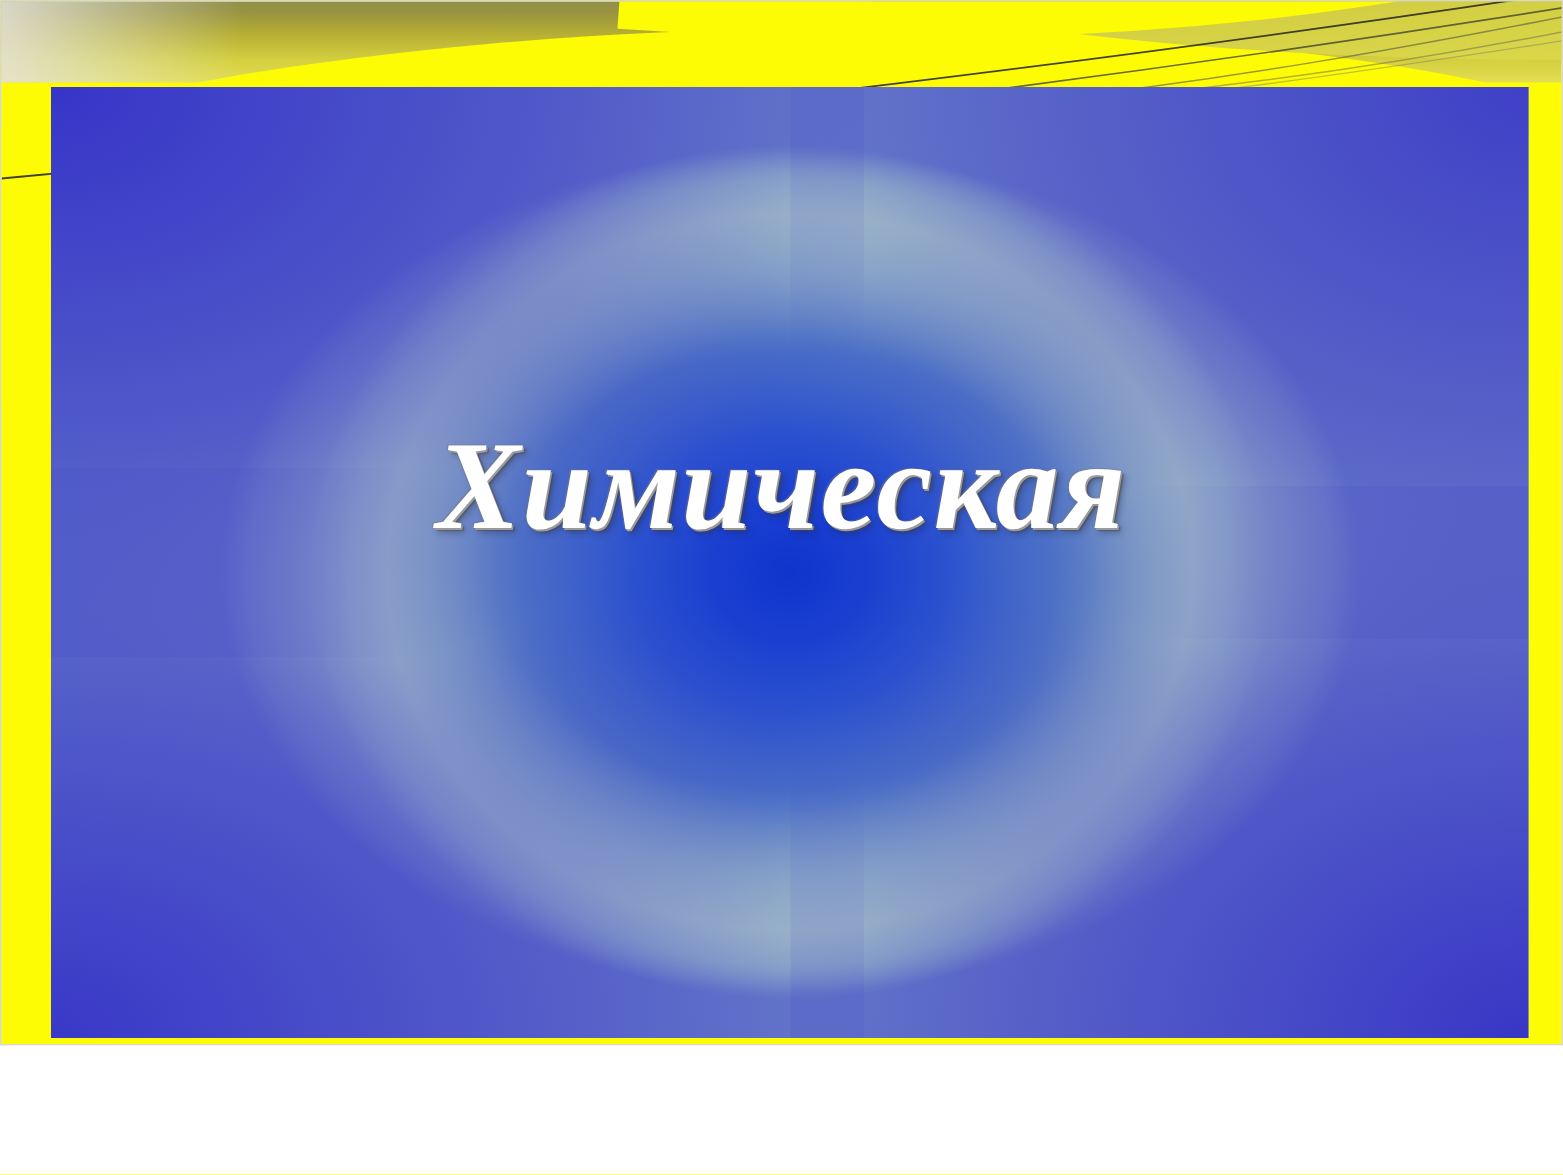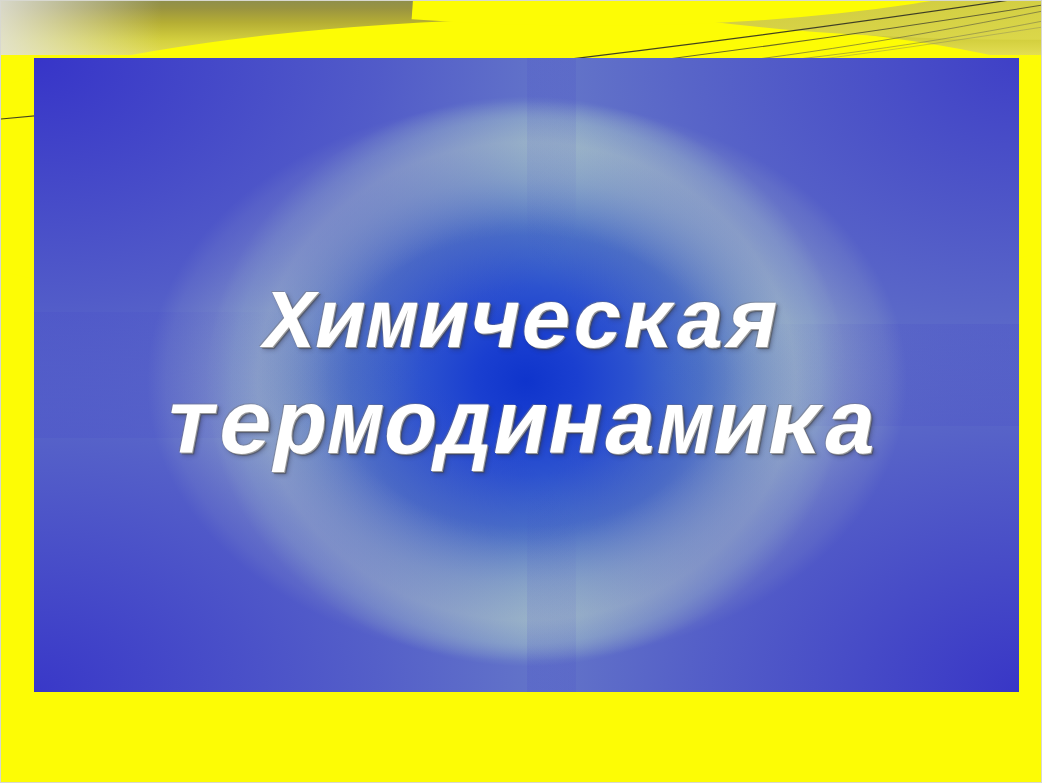--- a/index.html
+++ b/index.html
@@ -3,24 +3,24 @@
 <meta charset="utf-8">
 <style>
   html, body {
     margin: 0;
     padding: 0;
     background: #ffffff;
   }
   #slide {
     position: relative;
     width: 1042px;
-    height: 783px;
+    height: 697px;
     overflow: hidden;
     background: #f0f0d8;
-    font-family: Liberation Mono, monospace;
+    font-family: Liberation Serif, serif;
     border: 1px solid #d8d8d0;
     box-sizing: border-box;
   }
 
   
   .bg-yellow {
     position: absolute;
     inset: 0;
     background: #f6ee12;
   }
@@ -196,16 +196,15 @@
   <div class="blue-panel">
     <div class="halo-ring"></div>
     <div class="blue-corner-tl"></div>
     <div class="blue-corner-tr"></div>
     <div class="blue-corner-bl"></div>
     <div class="blue-corner-br"></div>
   </div>
 
   <div class="title-block">
     <span class="title-line title-line-1">Химическая</span>
-    <span class="title-line title-line-2">термодинамика</span>
   </div>
 
 </div>
 
 </body></html>

